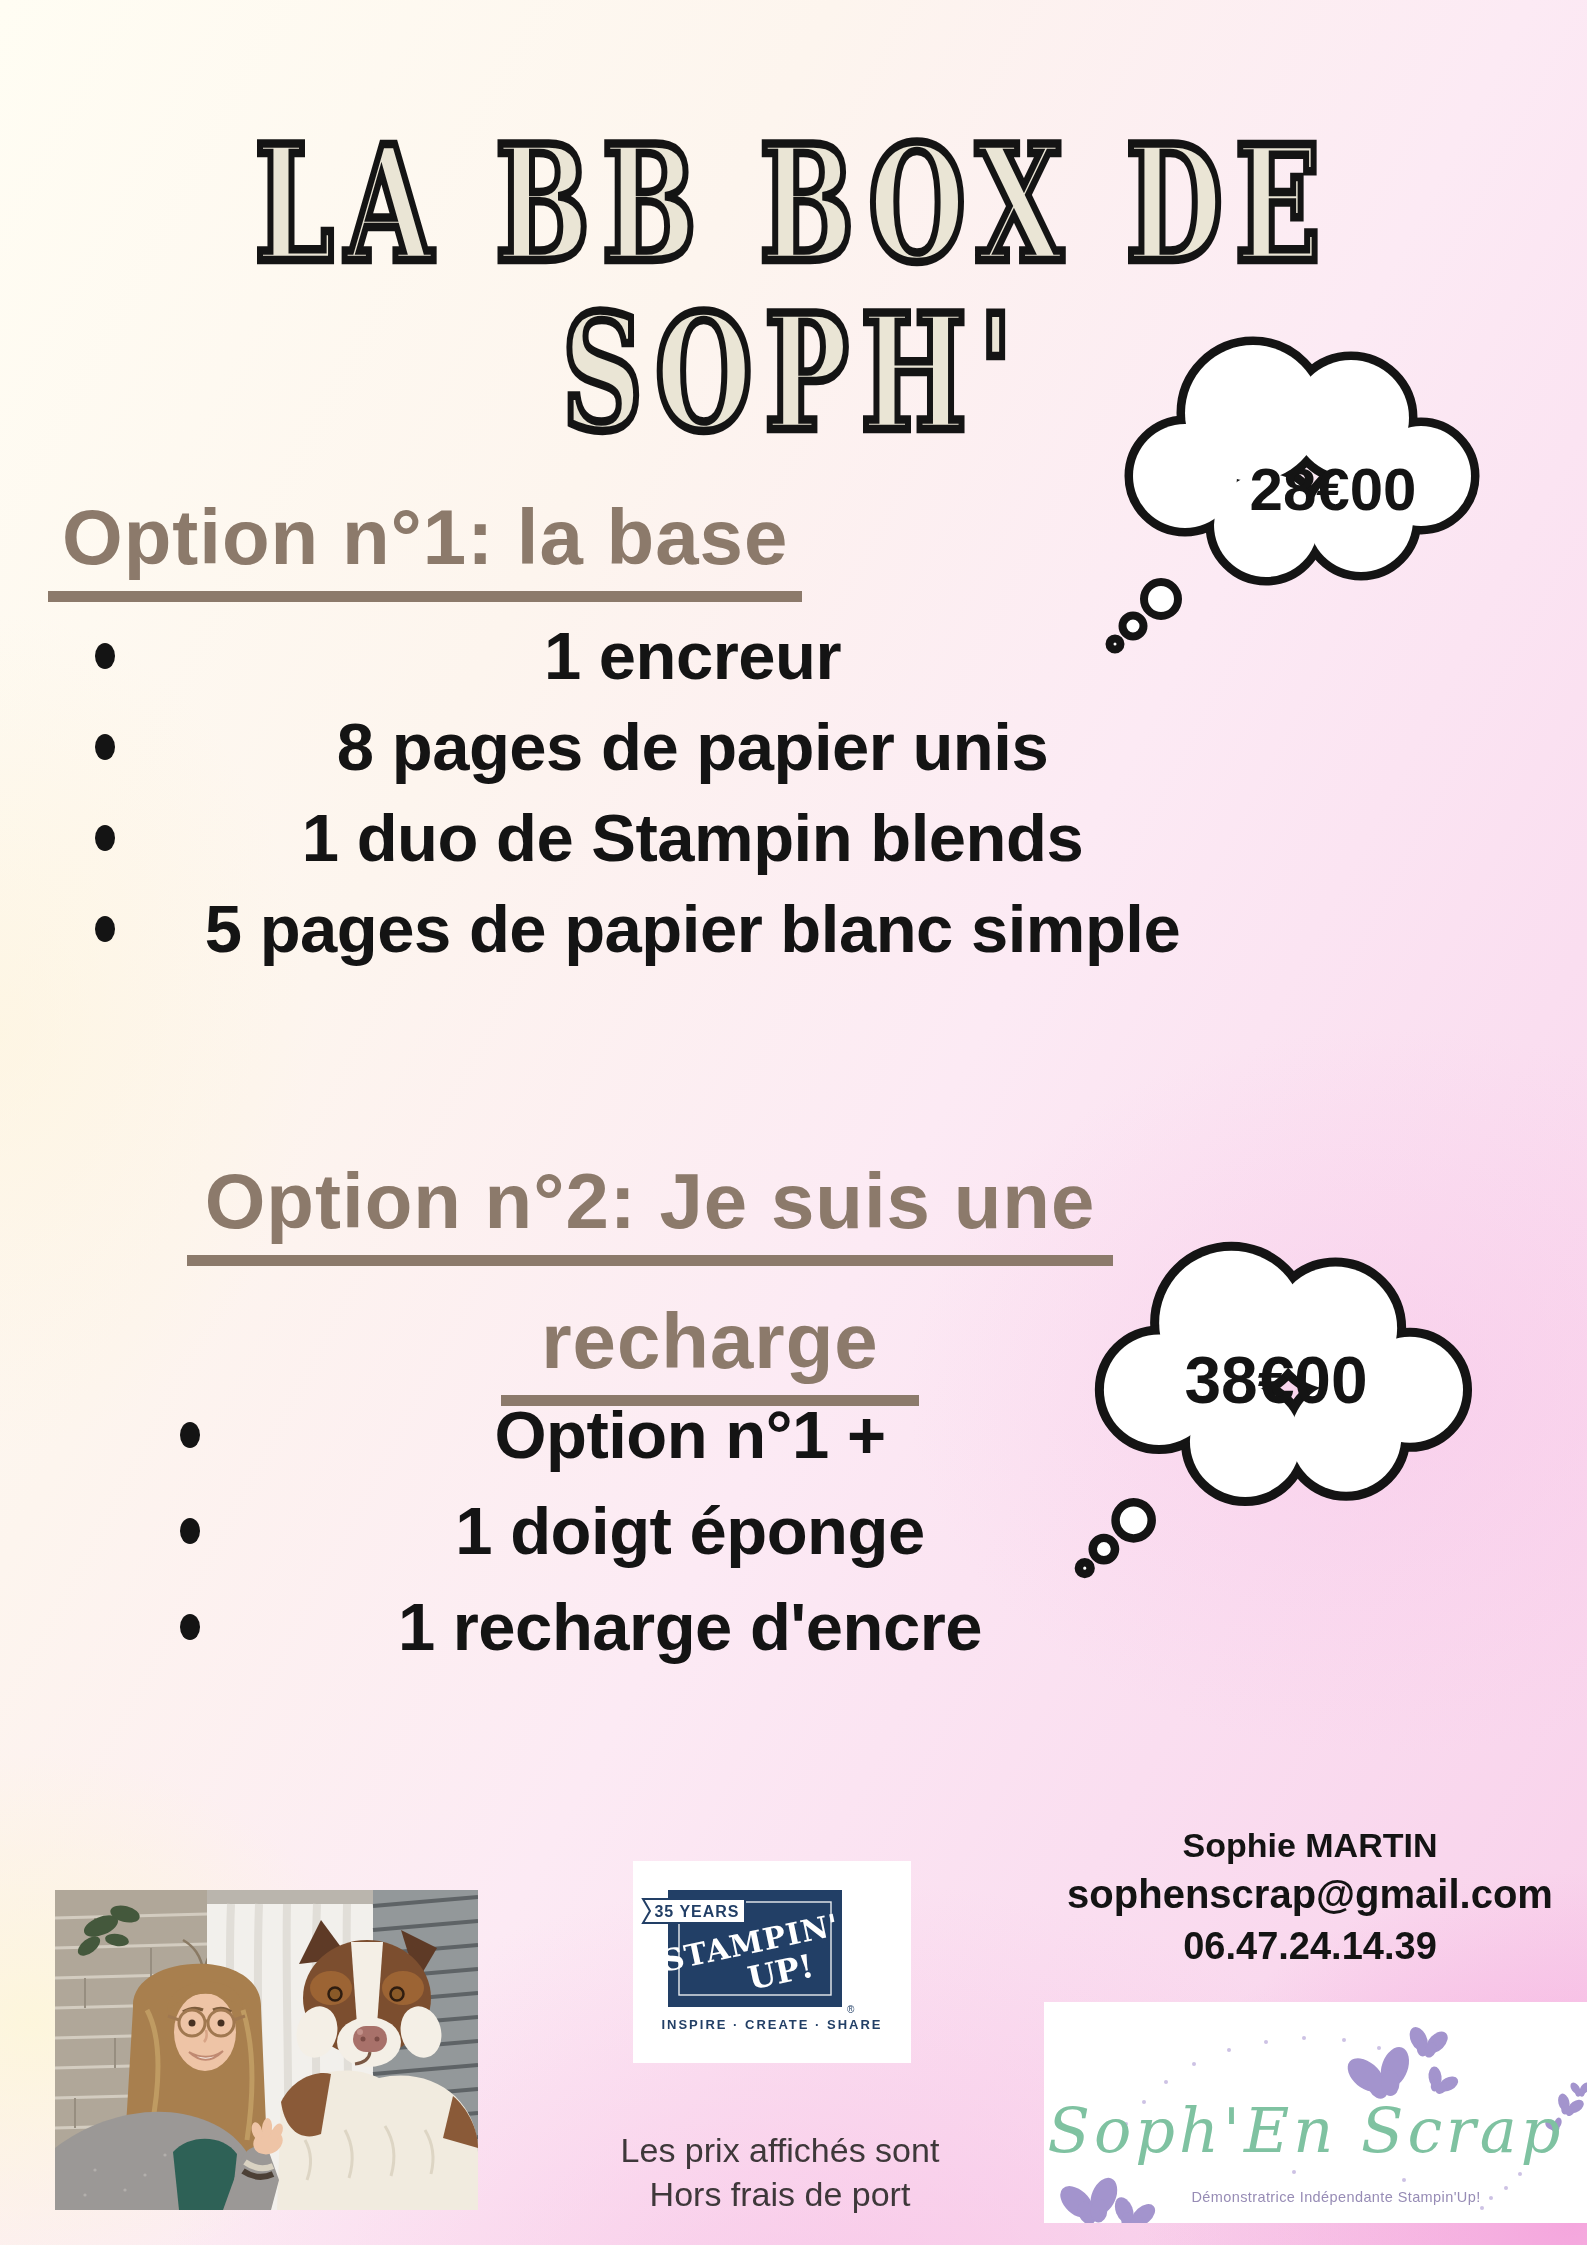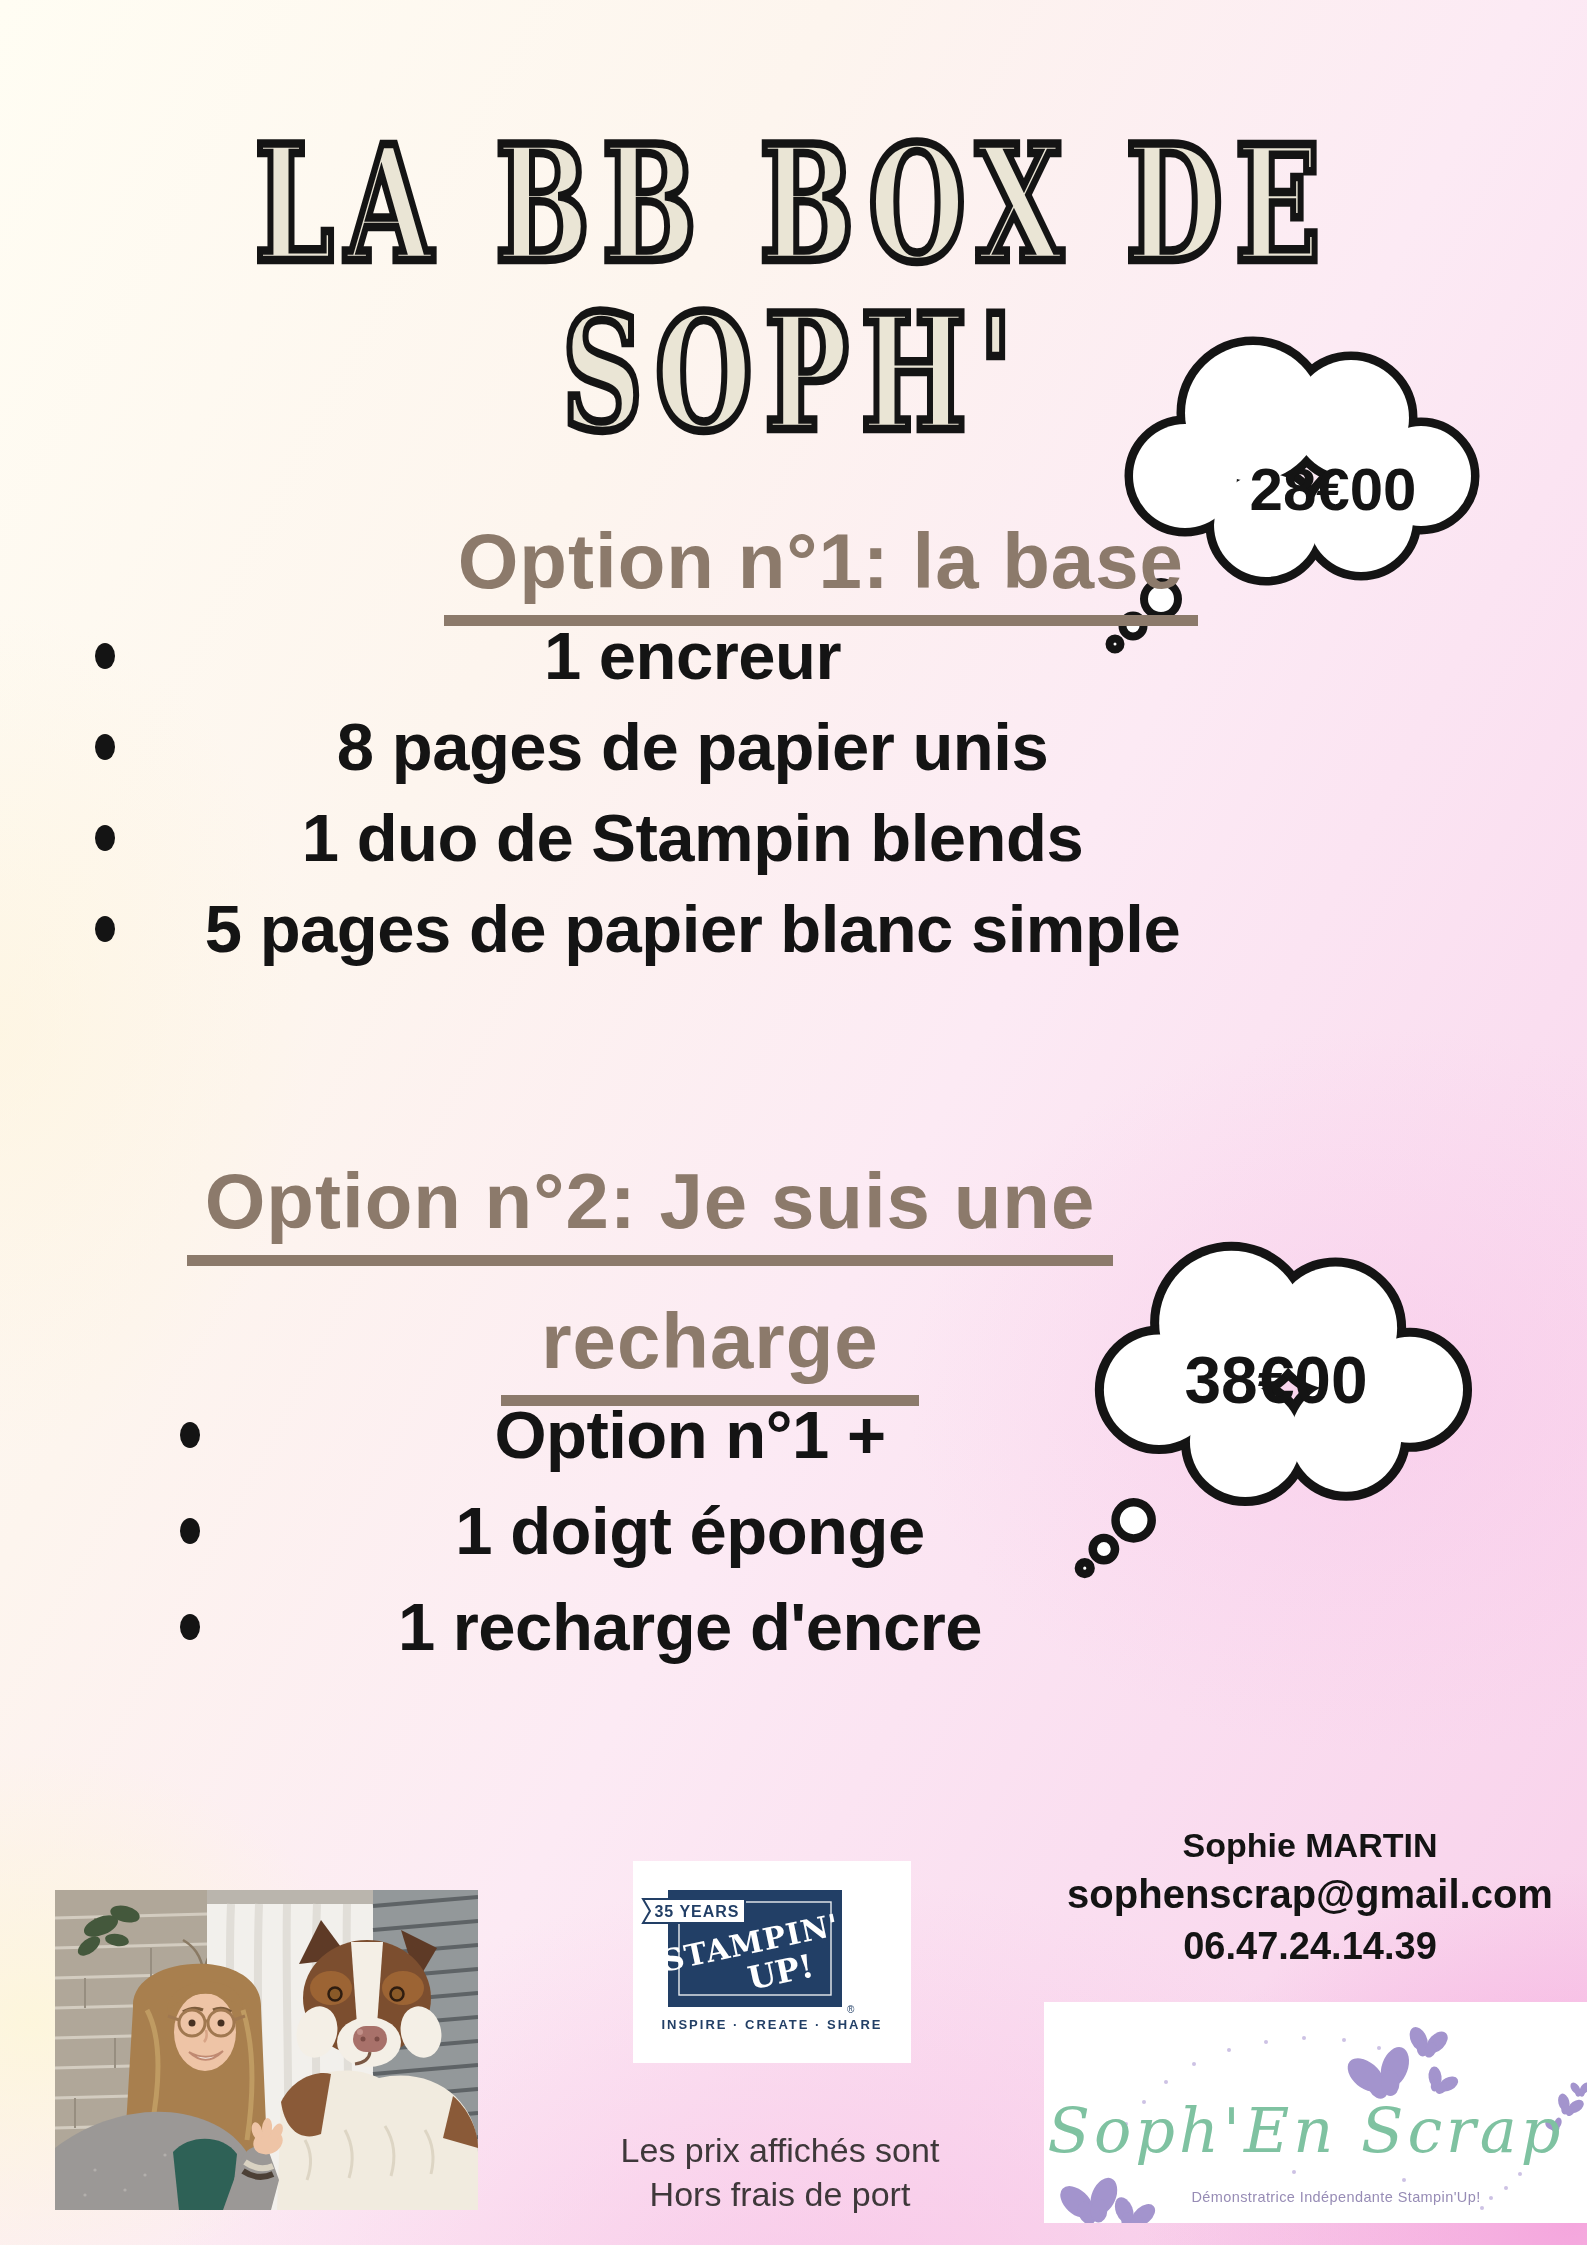--- a/index.html
+++ b/index.html
@@ -14,21 +14,21 @@
       radial-gradient(ellipse 520px 700px at 0% 46%, rgba(253,244,218,.55), rgba(253,244,218,0) 60%),
       linear-gradient(118deg, #fffdf3 0%, #fdf5ee 30%, #fceaf4 55%, #fadef0 75%, #f8cfea 100%);
   }
   .title{
     position:absolute; top:46px; left:0; width:1587px; text-align:center;
     font-family:"DejaVu Serif", serif; font-weight:700; font-size:112px;
     line-height:1.06; letter-spacing:12px; color:#eae5d5;
     -webkit-text-stroke:6px #141414; transform:scaleY(1.42); transform-origin:50% 0;
   }
   .title span{display:block;}
-  .h1{position:absolute; top:496px; left:48px; width:1150px; text-align:right;}
+  .h1{position:absolute; top:472px; left:48px; width:1150px; text-align:left;}
   .h1 .hline{
     display:inline-block; font-weight:700; font-size:78px; letter-spacing:1px;
     color:#8c7a6b; border-bottom:11px solid #8c7a6b; padding:0 14px 8px;
   }
   .h2{position:absolute; top:1136px; left:65px; width:1170px; text-align:center;}
   .h2 .hline{
     display:inline-block; font-weight:700; font-size:78px; letter-spacing:1px;
     color:#8c7a6b; border-bottom:11px solid #8c7a6b; padding:0 18px 8px;
   }
   .h2 .l2{margin-top:30px; position:relative; left:60px; padding:0 40px 8px;}

